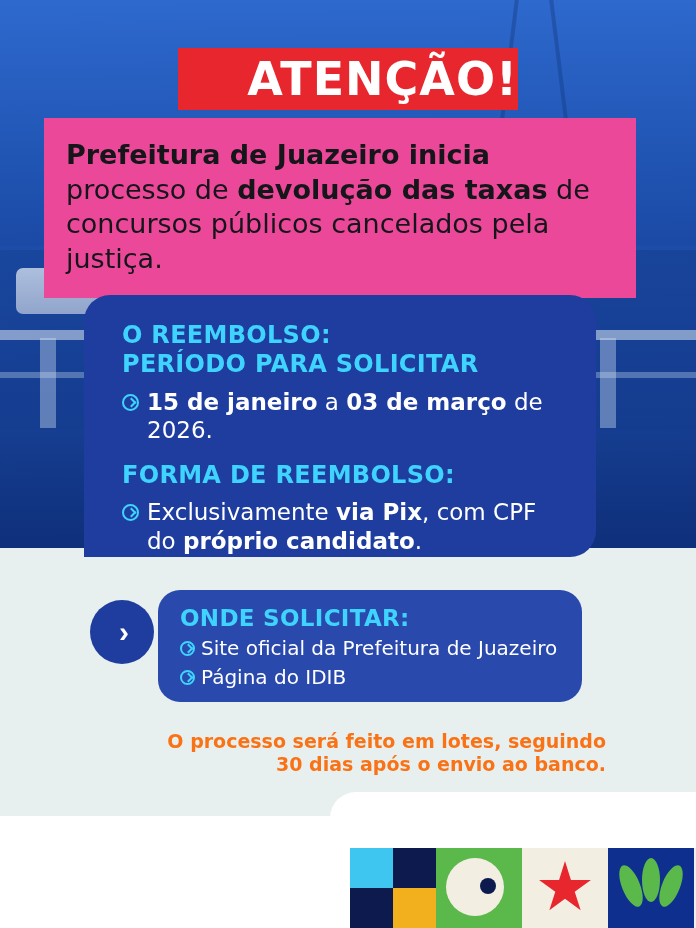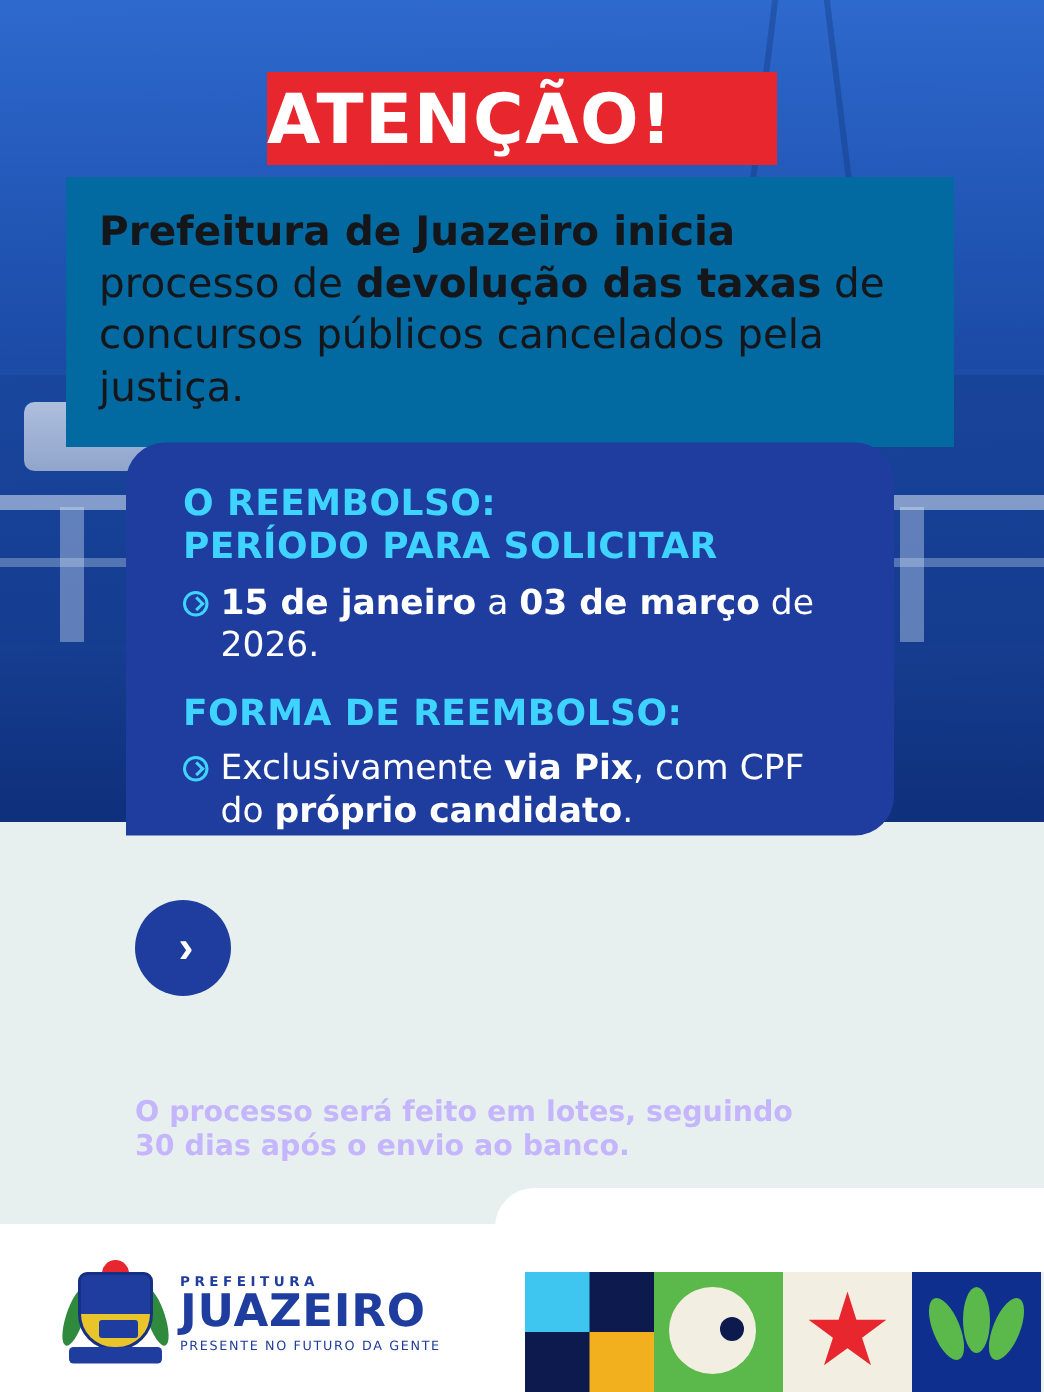--- a/index.html
+++ b/index.html
@@ -75,31 +75,31 @@
   }
   .white-notch {
     position: absolute; left: 330px; top: 792px; width: 366px; height: 136px;
     background: #ffffff;
     border-top-left-radius: 26px;
   }
   
   .atencao {
     position: absolute; left: 178px; top: 48px; width: 340px; height: 62px;
     background: #e8262d;
-    display: flex; align-items: center; justify-content: flex-start;
+    display: flex; align-items: center; justify-content: flex-end;
   }
   .atencao span {
     color: #ffffff; font-weight: bold; font-size: 46px;
     letter-spacing: 1px; line-height: 1;
     font-family: "DejaVu Sans", sans-serif;
   }
   
   .headline {
     position: absolute; left: 44px; top: 118px; width: 592px;
-    background: #0369a1;
+    background: #ec4899;
     padding: 20px 22px 22px 22px;
   }
   .headline p {
     color: #15161a; font-size: 27px; line-height: 1.28;
     font-family: "DejaVu Sans", sans-serif;
     font-weight: 400;
   }
   .headline b { font-weight: bold; }
   
   .card-blue {
@@ -154,22 +154,22 @@
     display: flex; align-items: center; gap: 6px;
     color: #ffffff; font-size: 20px; line-height: 1.3;
     font-family: "DejaVu Sans", sans-serif;
     margin-top: 3px;
   }
   .onde-line .bullet { width: 15px; height: 15px; margin-top: 0; }
   .onde-line .bullet:after { left: 3px; top: 2px; }
   
   .footnote {
     position: absolute; left: 90px; top: 730px; width: 516px;
-    text-align: left;
-    color: #c4b5fd; font-weight: bold; font-size: 19px; line-height: 1.22;
+    text-align: right;
+    color: #f97316; font-weight: bold; font-size: 19px; line-height: 1.22;
     font-family: "DejaVu Sans", sans-serif;
   }
   
   .logo-wrap {
     position: absolute; left: 46px; top: 840px;
     display: flex; align-items: center; gap: 12px;
   }
   .crest {
     width: 62px; height: 72px;
     position: relative;
@@ -287,40 +287,37 @@
     <div class="c-line">
       <span class="bullet"></span>
       <span><span>Exclusivamente </span><b>via Pix</b><span>, com CPF do </span><b>próprio candidato</b><span>.</span></span>
     </div>
   </div>
 
   <div class="chev-circle">
     <span>›</span>
   </div>
 
+  <div class="card-onde">
+    <div class="c-head">ONDE SOLICITAR:</div>
+    <div class="onde-line">
+      <span class="bullet"></span>
+      <span>Site oficial da Prefeitura de Juazeiro</span>
+    </div>
+    <div class="onde-line">
+      <span class="bullet"></span>
+      <span>Página do IDIB</span>
+    </div>
+  </div>
 
   <div class="footnote">
     <div>O processo será feito em lotes, seguindo</div>
     <div>30 dias após o envio ao banco.</div>
   </div>
 
-  <div class="logo-wrap">
-    <div class="crest">
-      <div class="leafL"></div>
-      <div class="leafR"></div>
-      <div class="hat"></div>
-      <div class="shield"></div>
-      <div class="ribbon"></div>
-    </div>
-    <div class="logo-text">
-      <div class="pref">Prefeitura</div>
-      <div class="juaz">JUAZEIRO</div>
-      <div class="slogan">PRESENTE NO FUTURO DA GENTE</div>
-    </div>
-  </div>
 
   <div class="tiles">
     <div class="tile t1">
         <div class="q1"></div>
         <div class="q2"></div>
       </div>
     <div class="tile t2">
         <div class="circ"></div>
         <div class="dot"></div>
       </div>

